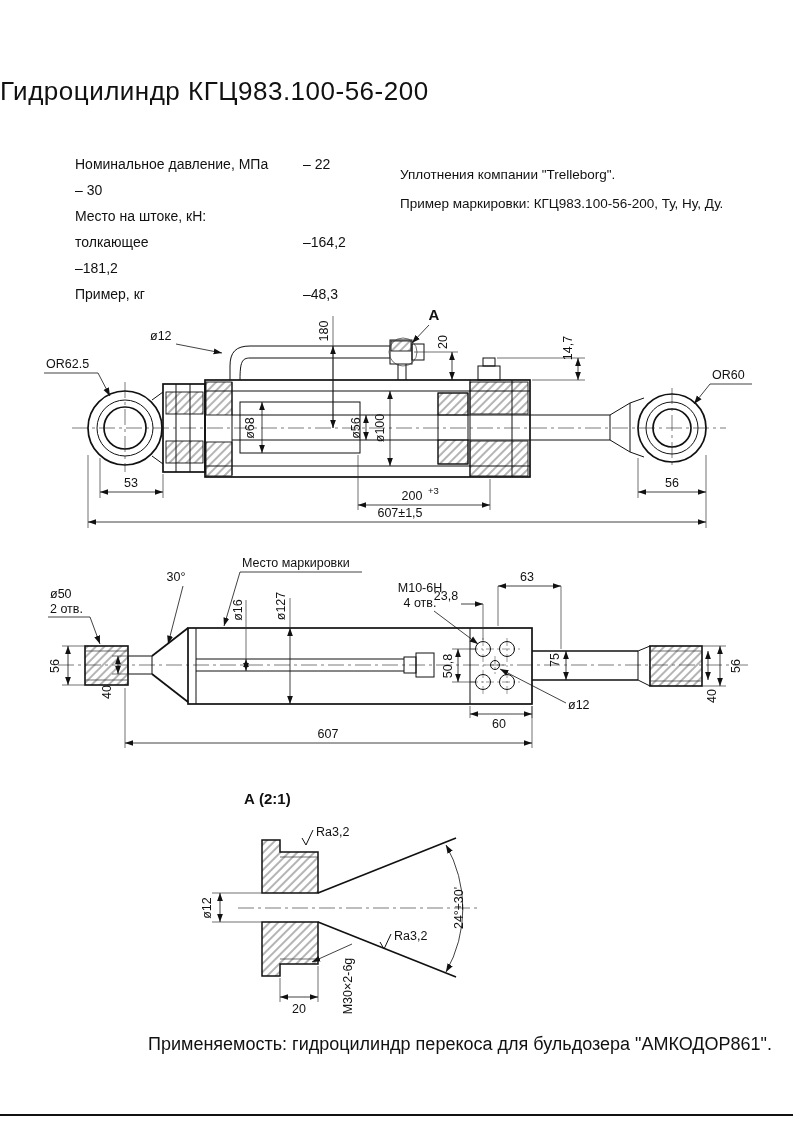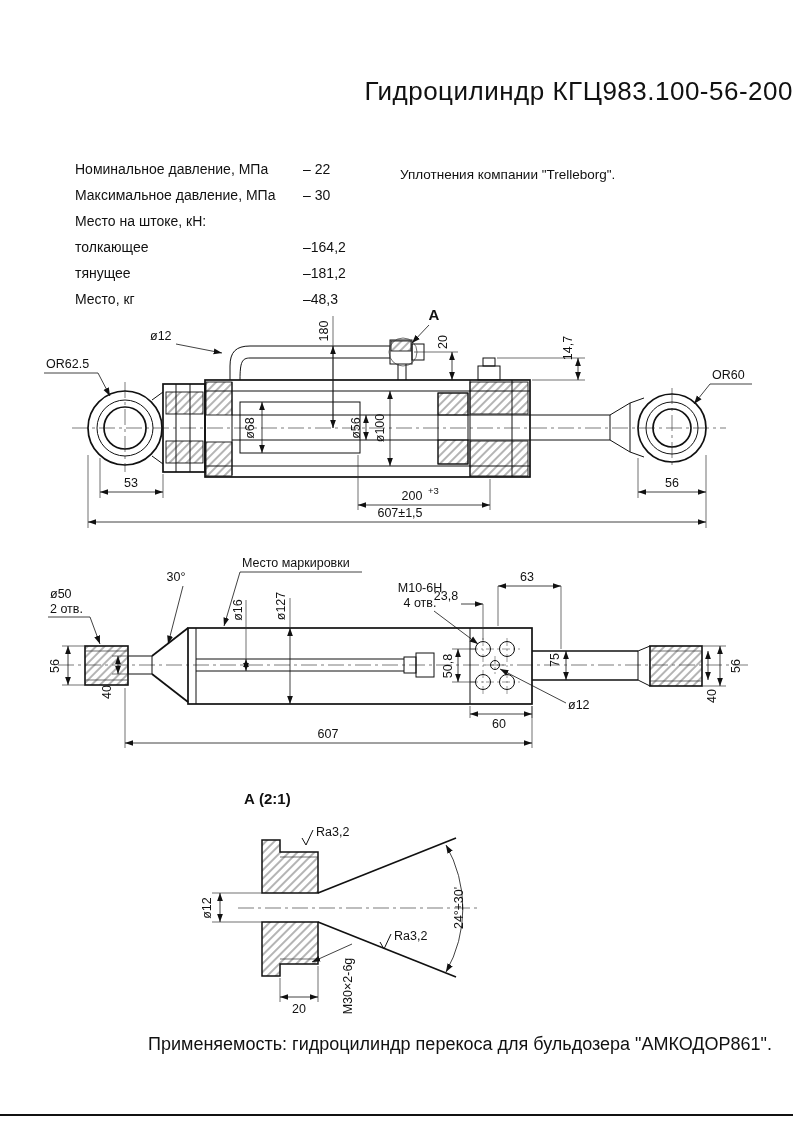--- a/index.html
+++ b/index.html
@@ -1,21 +1,21 @@
 <!DOCTYPE html>
 <html><head>
 <meta charset="utf-8">
 <style>
   *{margin:0;padding:0;box-sizing:border-box}
   html,body{width:793px;height:1123px}
   body{background:#fff;font-family:"Liberation Sans",sans-serif;color:#111;position:relative}
   .page{position:absolute;inset:0;background:#fff;overflow:hidden}
-  .title{position:absolute;top:76px;left:0;width:100%;text-align:right;font-size:26px;font-weight:500;letter-spacing:.5px}
+  .title{position:absolute;top:76px;left:0;width:100%;text-align:left;font-size:26px;font-weight:500;letter-spacing:.5px}
   .specs{position:absolute;left:75px;top:156px;width:310px;font-size:14px}
-  .spec-row{display:flex;height:26px;align-items:center}
+  .spec-row{display:flex;height:26px;align-items:flex-start}
   .spec-label{width:228px}
   .spec-value{white-space:nowrap}
   .notes{position:absolute;left:400px;top:160px;width:350px;font-size:13.5px;line-height:29px}
   .watermark{position:absolute;left:186px;top:496px;font-size:36px;letter-spacing:1px;color:rgba(143,173,196,.85);z-index:6;white-space:nowrap}
   .footer{position:absolute;left:148px;top:1034px;font-size:18px}
   .frame-bottom{position:absolute;left:0;top:1114px;width:793px;height:2px;background:#111}
   svg{position:absolute;left:0}
   svg text{font-family:"Liberation Sans",sans-serif;font-size:12.5px;fill:#111}
   svg text.big{font-size:15px;font-weight:600}
   svg text.sup{font-size:9.5px}
@@ -32,43 +32,42 @@
 <div class="page">
 
   <h1 class="title">Гидроцилиндр КГЦ983.100-56-200</h1>
 
   <div class="specs">
     <div class="spec-row">
         <span class="spec-label">Номинальное давление, МПа</span>
         <span class="spec-value">– 22</span>
       </div>
     <div class="spec-row">
-        <span class="spec-label">Максимальное давление, МПа</span>
         <span class="spec-value">– 30</span>
       </div>
     <div class="spec-row">
         <span class="spec-label">Место на штоке, кН:</span>
         <span class="spec-value"></span>
       </div>
     <div class="spec-row">
         <span class="spec-label">толкающее</span>
         <span class="spec-value">–164,2</span>
       </div>
     <div class="spec-row">
-        <span class="spec-label">тянущее</span>
         <span class="spec-value">–181,2</span>
       </div>
     <div class="spec-row">
-        <span class="spec-label">Место, кг</span>
+        <span class="spec-label">Пример, кг</span>
         <span class="spec-value">–48,3</span>
       </div>
   </div>
 
   <div class="notes">
     <div>Уплотнения компании "Trelleborg".</div>
+    <div>Пример маркировки: КГЦ983.100-56-200, Ту, Ну, Ду.</div>
   </div>
 
   <svg style="top:300px" width="793" height="250" viewBox="0 300 793 250">
     <defs>
       <marker id="ar1" viewBox="0 0 10 8" markerWidth="11" markerHeight="9" refX="9.5" refY="4" orient="auto-start-reverse">
           <path d="M0,0.6 L9.5,4 L0,7.4 Z" fill="#111"></path>
         </marker>
       <pattern id="h1" width="6" height="6" patternUnits="userSpaceOnUse" patternTransform="rotate(45)">
           <line x1="3" y1="0" x2="3" y2="6" stroke="#444" stroke-width="0.8"></line>
         </pattern>

